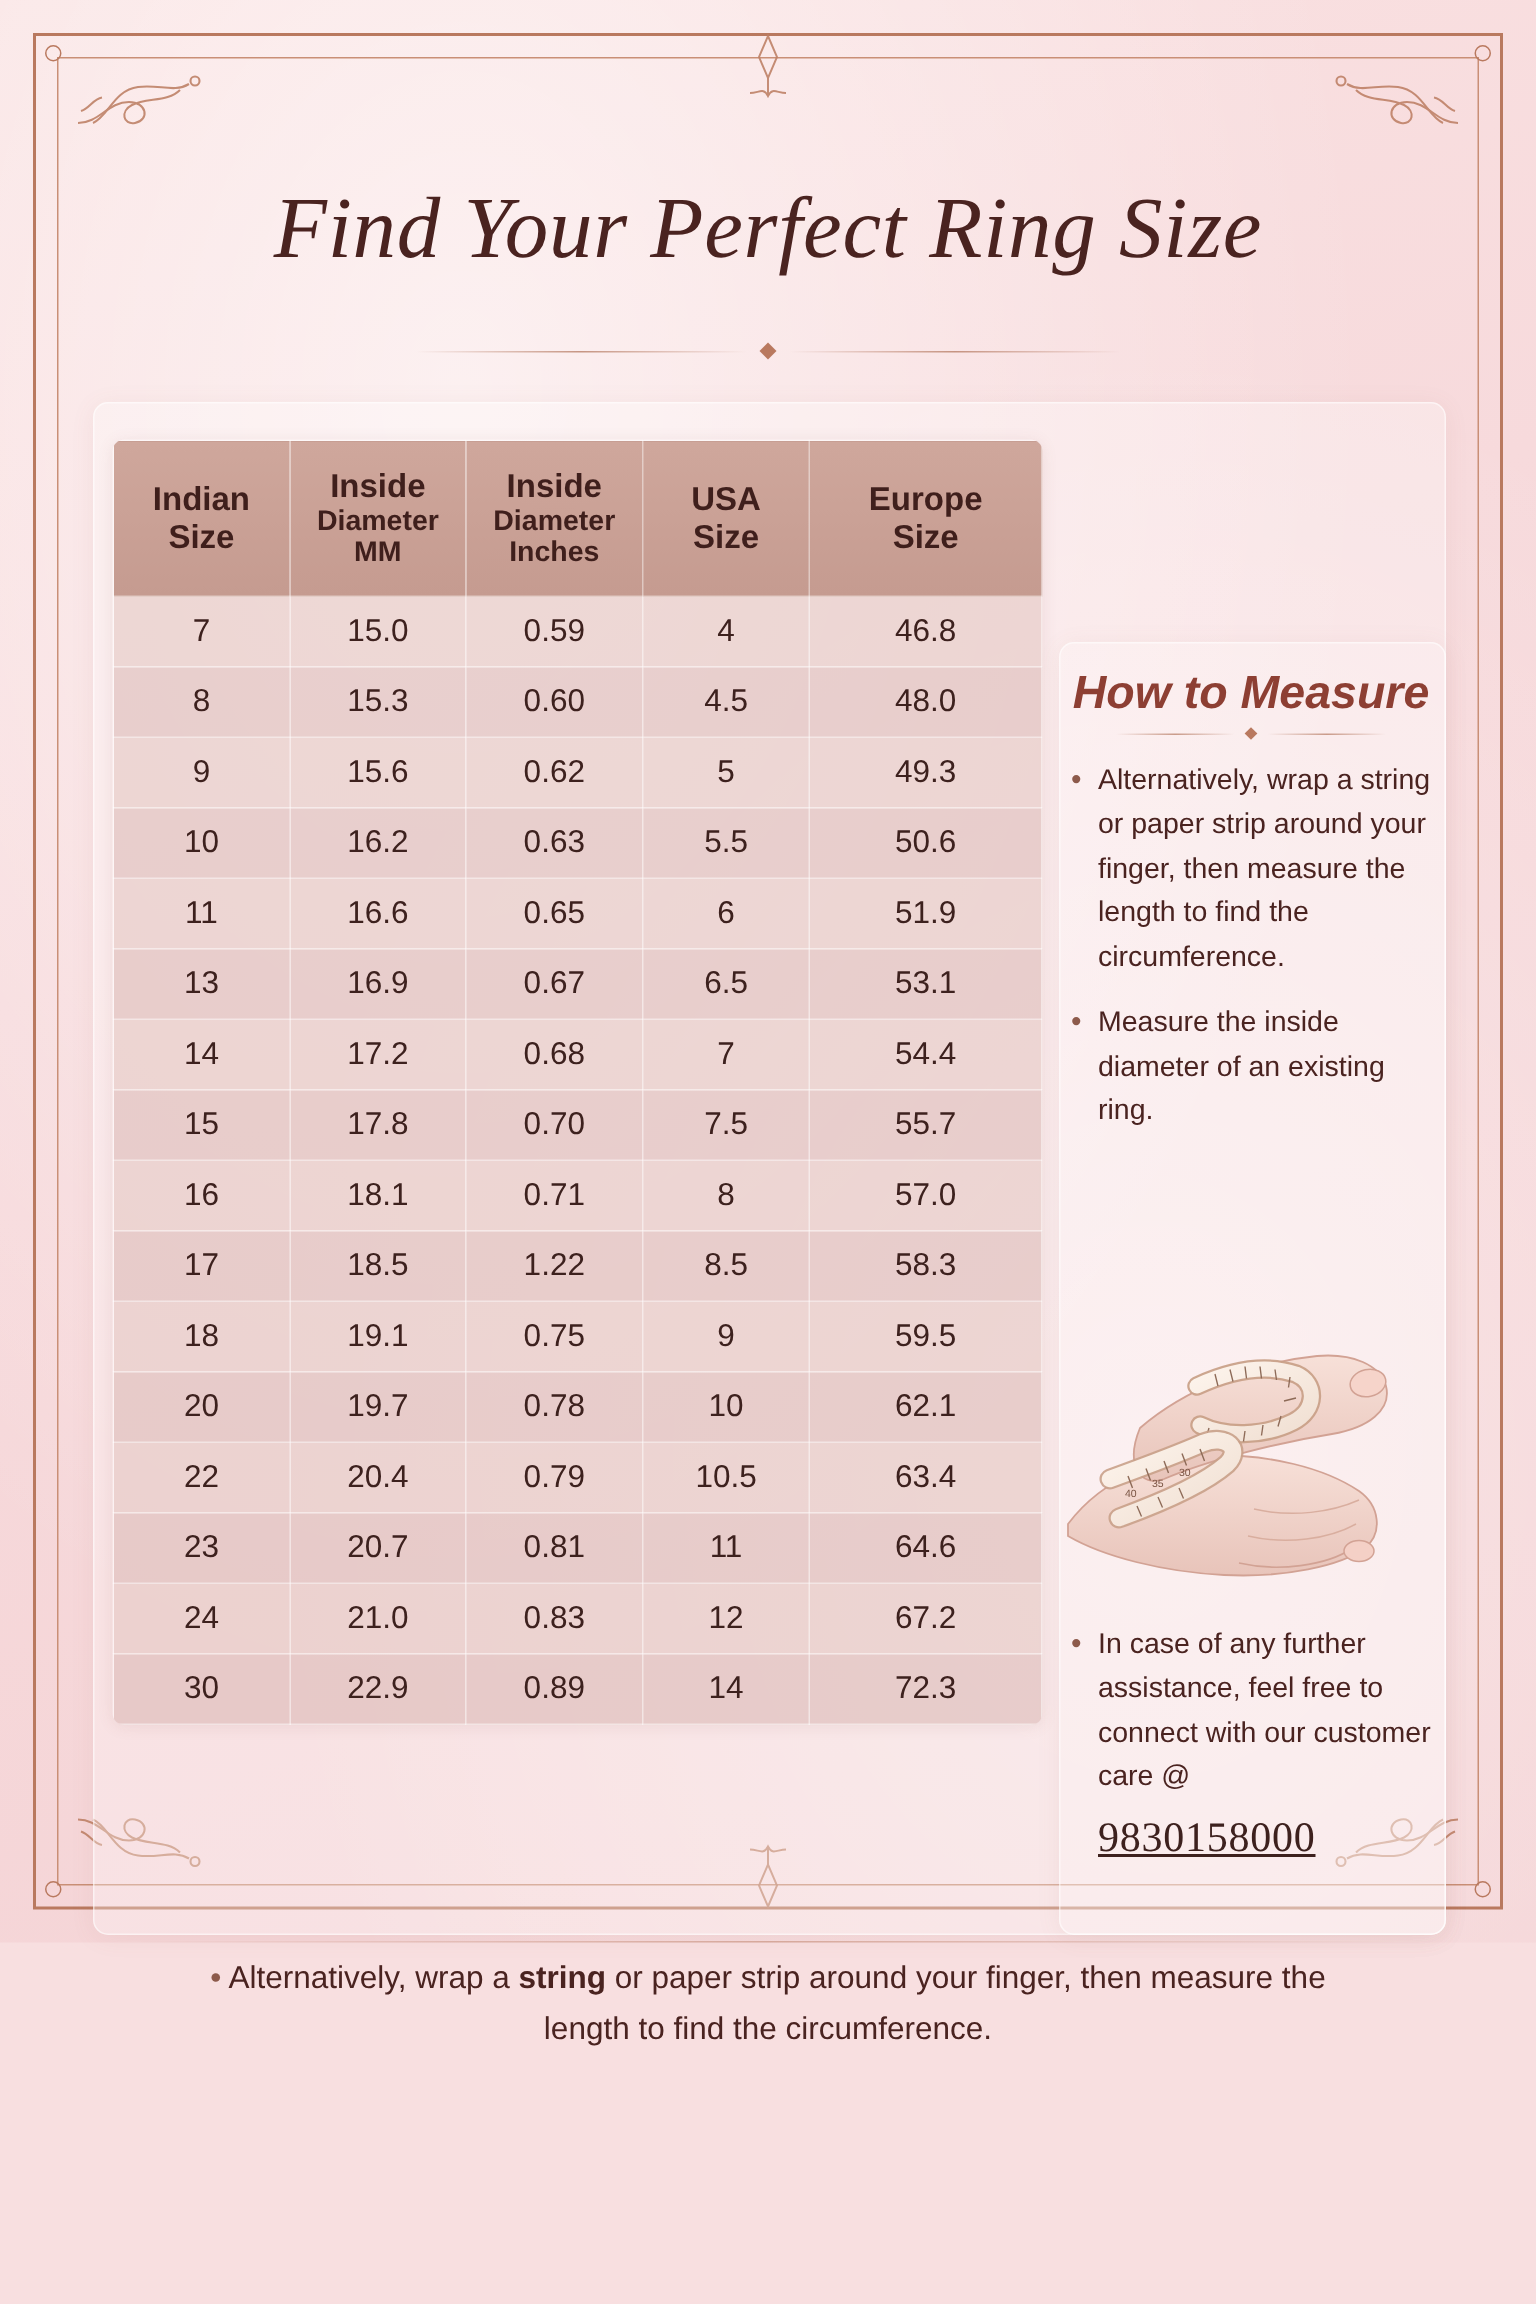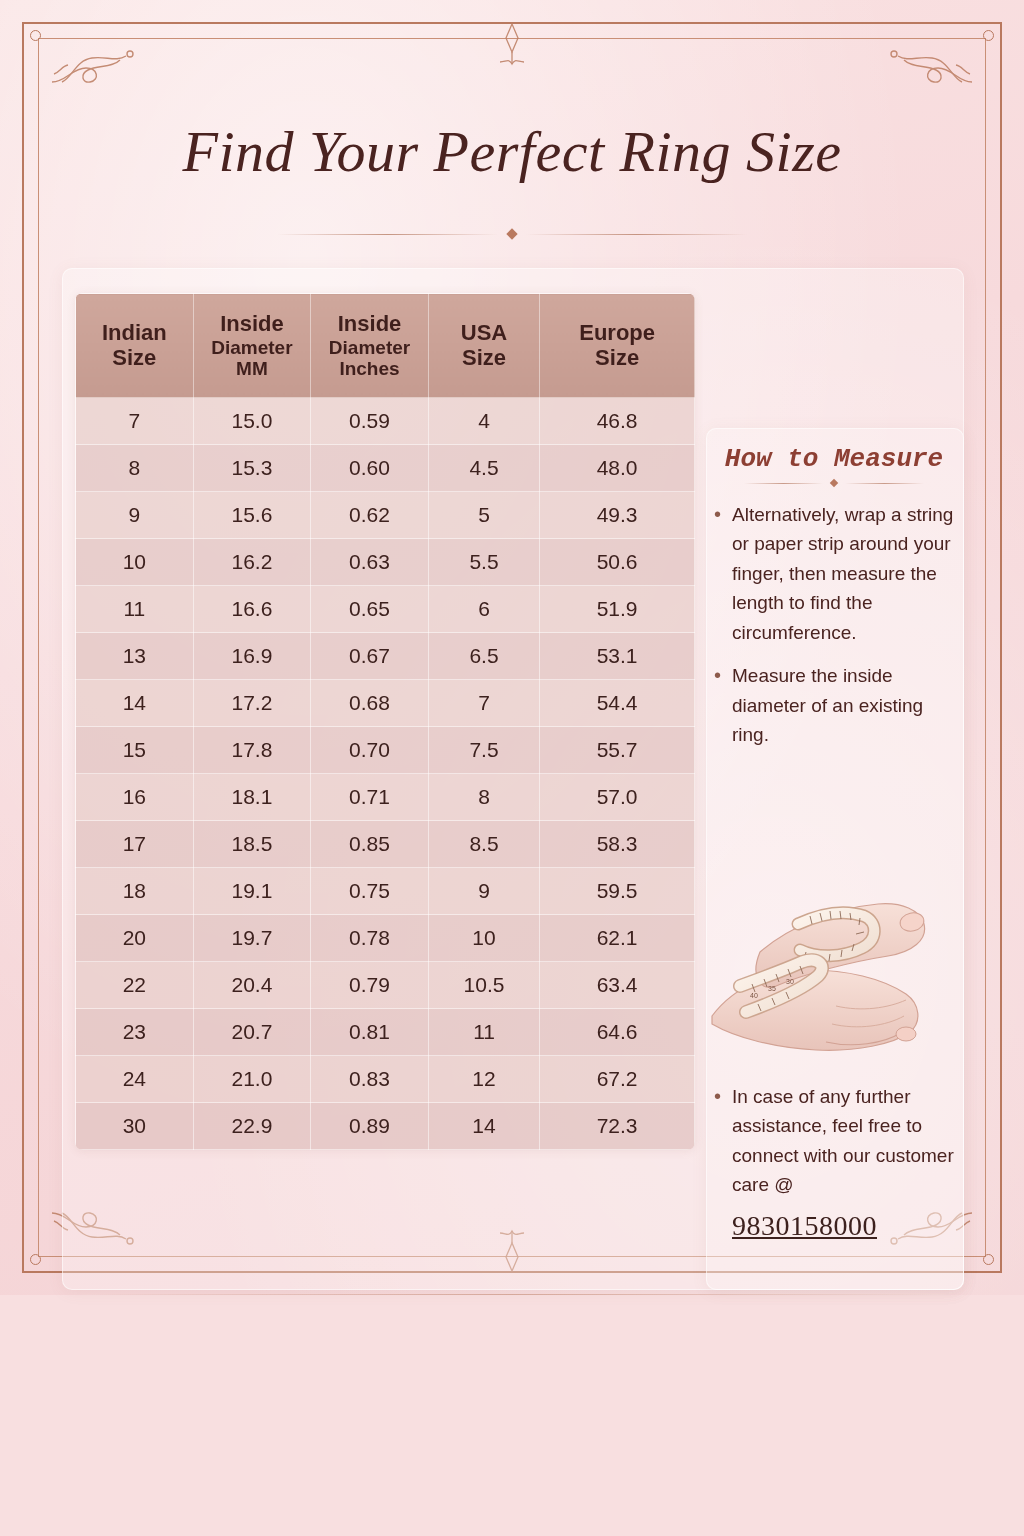--- a/index.html
+++ b/index.html
@@ -156,24 +156,24 @@
   col.c3 { width: 18%; }
   col.c4 { width: 25%; }
 
   
   .howto {
     position: absolute;
     left: 714px; top: 444px; width: 240px;
   }
   .howto-title {
     text-align: center;
-    font-family: Liberation Mono, monospace;
+    font-family: Liberation Sans, sans-serif;
     font-style: italic;
     font-weight: bold;
-    font-size: 26px;
+    font-size: 31px;
     color: #8d3f33;
     margin-bottom: 6px;
   }
   .howto-rule {
     display: flex; align-items: center; gap: 8px;
     width: 180px; margin: 0 auto 14px auto;
   }
   .howto-rule .ln {
     flex: 1; height: 1px;
     background: linear-gradient(to right, rgba(180,120,95,0), rgba(180,120,95,.7), rgba(180,120,95,0));
@@ -416,21 +416,21 @@
         <tr>
             <td>16</td>
             <td>18.1</td>
             <td>0.71</td>
             <td>8</td>
             <td>57.0</td>
           </tr>
         <tr>
             <td>17</td>
             <td>18.5</td>
-            <td>0.85</td>
+            <td>1.22</td>
             <td>8.5</td>
             <td>58.3</td>
           </tr>
         <tr>
             <td>18</td>
             <td>19.1</td>
             <td>0.75</td>
             <td>9</td>
             <td>59.5</td>
           </tr>
@@ -549,14 +549,18 @@
   <div class="care">
     <ul class="bullet-list">
       <li>
         <span>In case of any further assistance, feel free to connect with our customer care @</span>
         <span class="phone">9830158000</span>
       </li>
     </ul>
   </div>
 
   <div class="foot-rule"></div>
+  <div class="footnote">
+    <span class="dot">•</span>
+    <span>Alternatively, wrap a </span><span class="b">string</span><span> or paper strip around your finger, then measure the length to find the circumference.</span>
+  </div>
 
 </div>
 
 </body></html>

